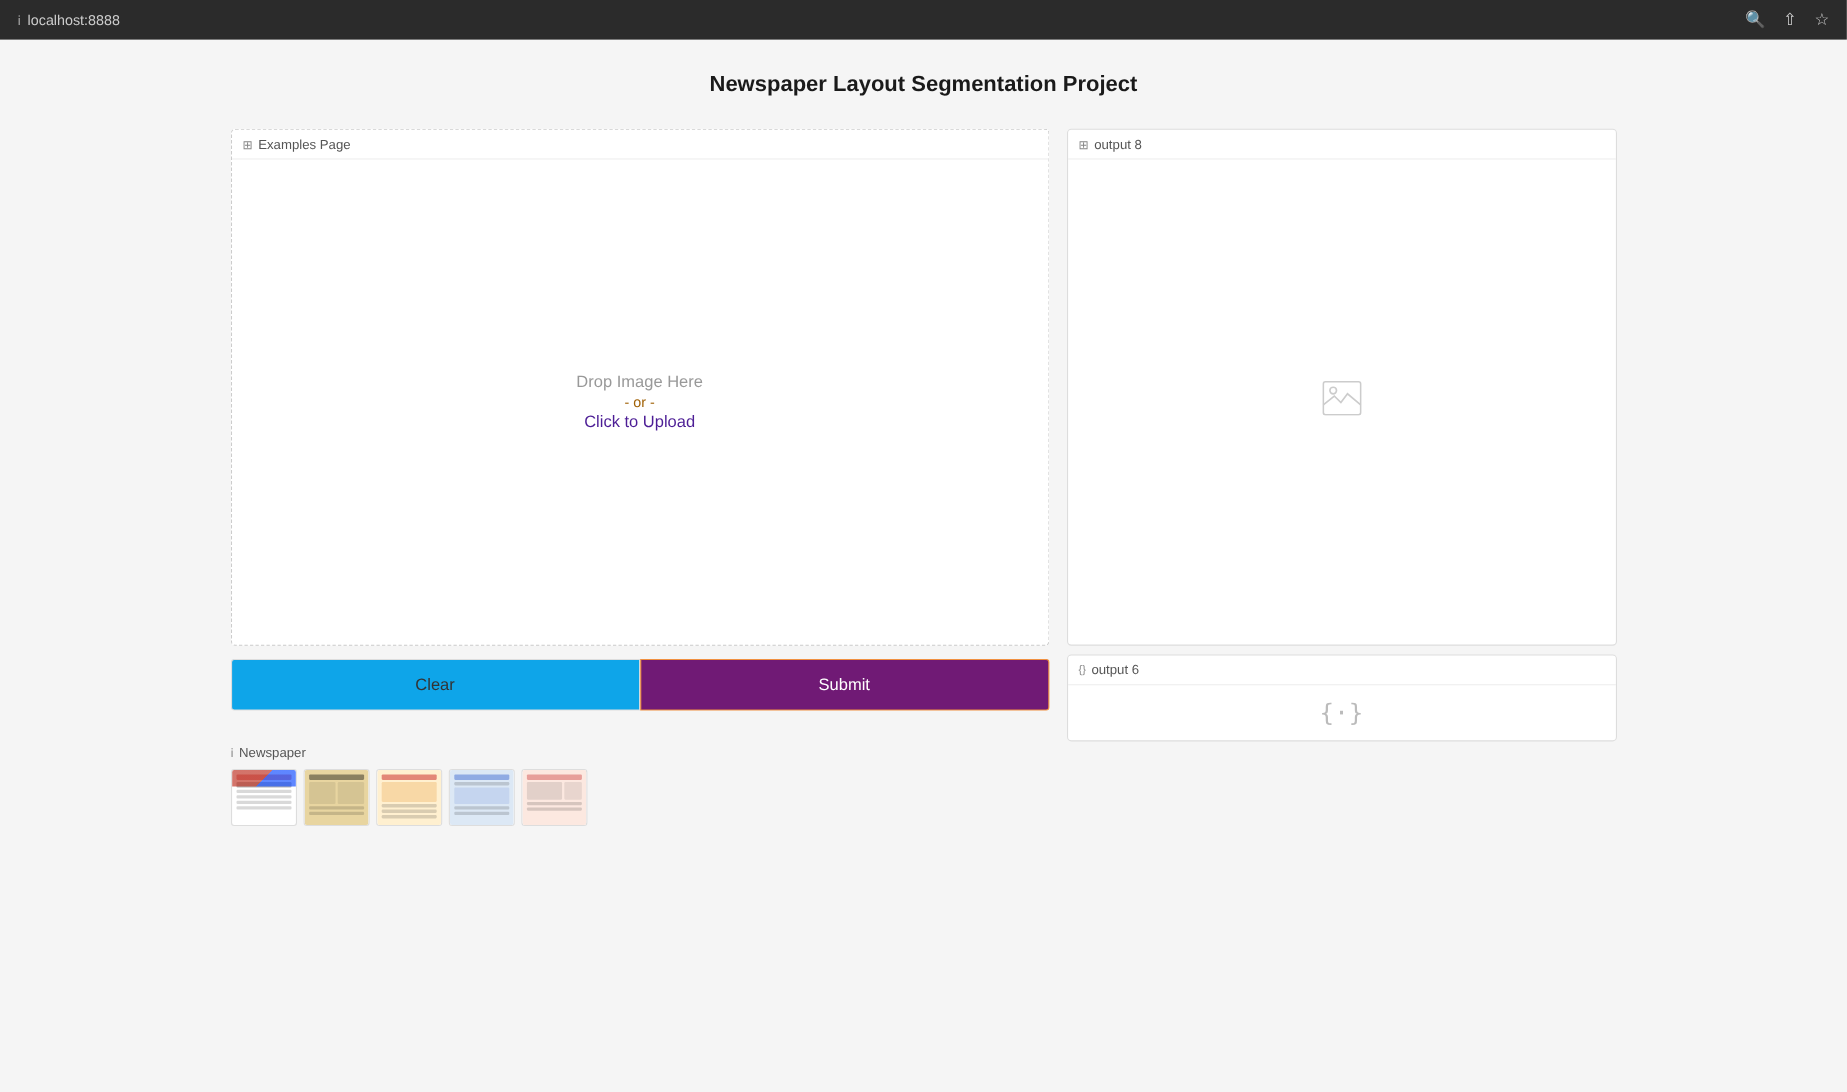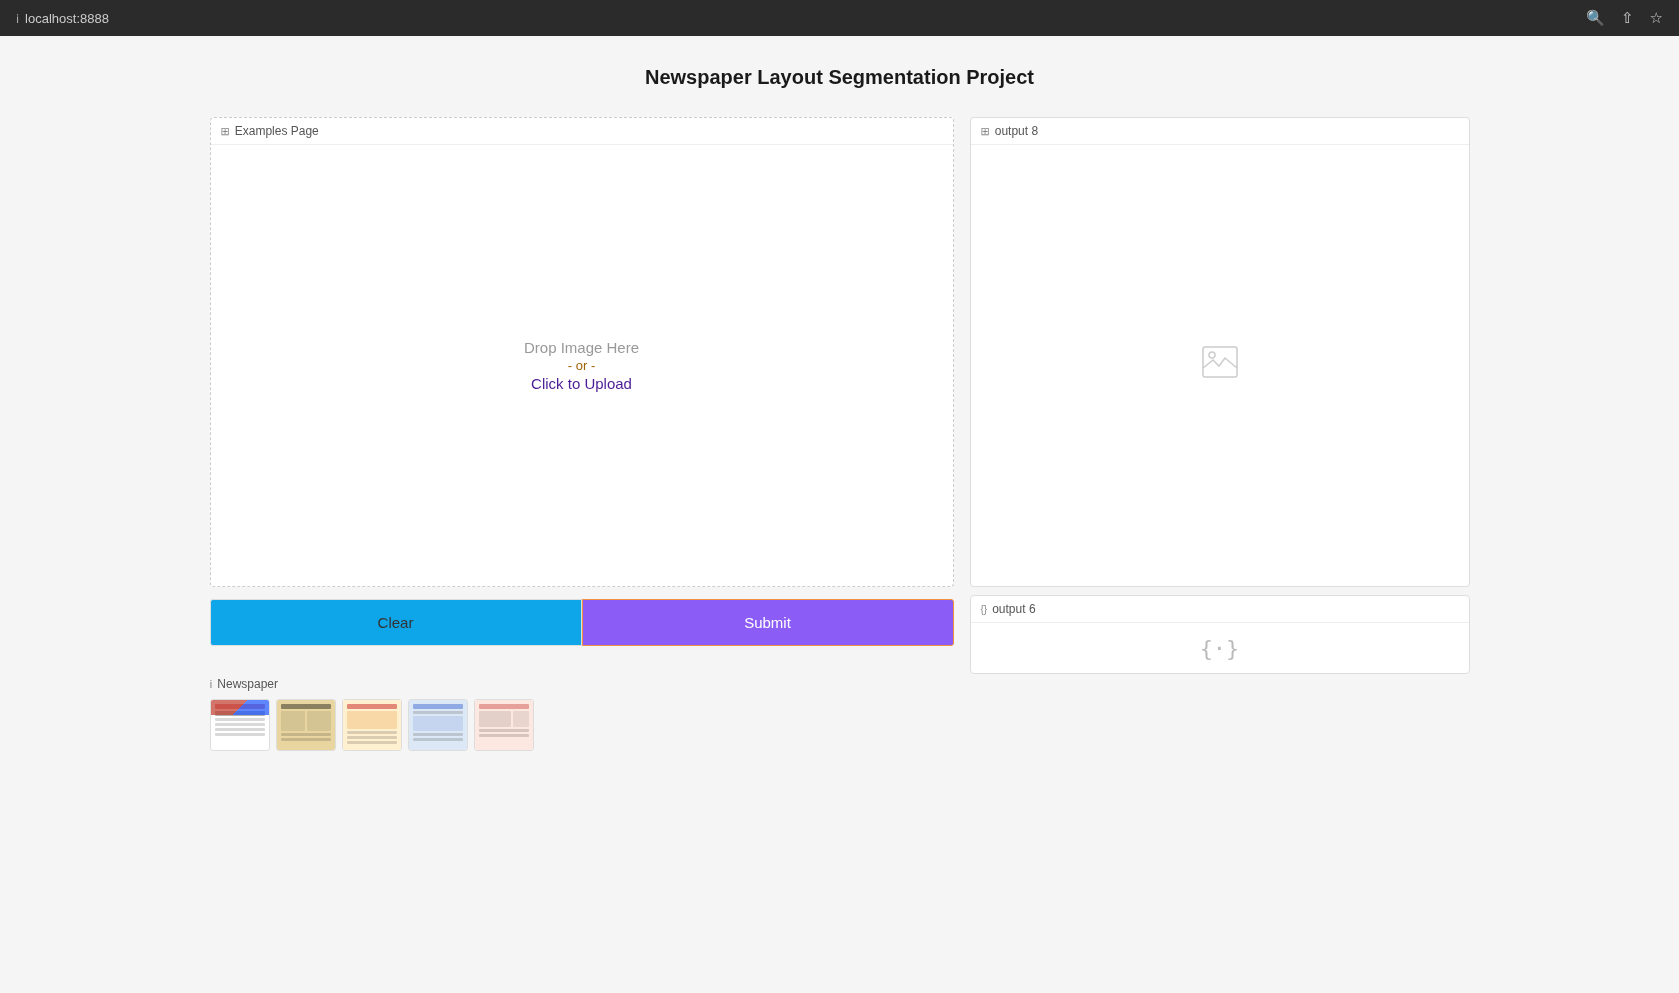--- a/index.html
+++ b/index.html
@@ -131,21 +131,21 @@
       border-radius: 3px 0 0 3px;
       font-size: 15px;
       color: #333;
       cursor: pointer;
       font-weight: 400;
     }
 
     .btn-submit {
       flex: 1;
       padding: 14px;
-      background: #8b5cf6;
+      background: #701a75;
       border: 1px solid #f09040;
       border-radius: 0 3px 3px 0;
       font-size: 15px;
       color: #fff;
       cursor: pointer;
       font-weight: 400;
     }
 
     
     .right-panel {

